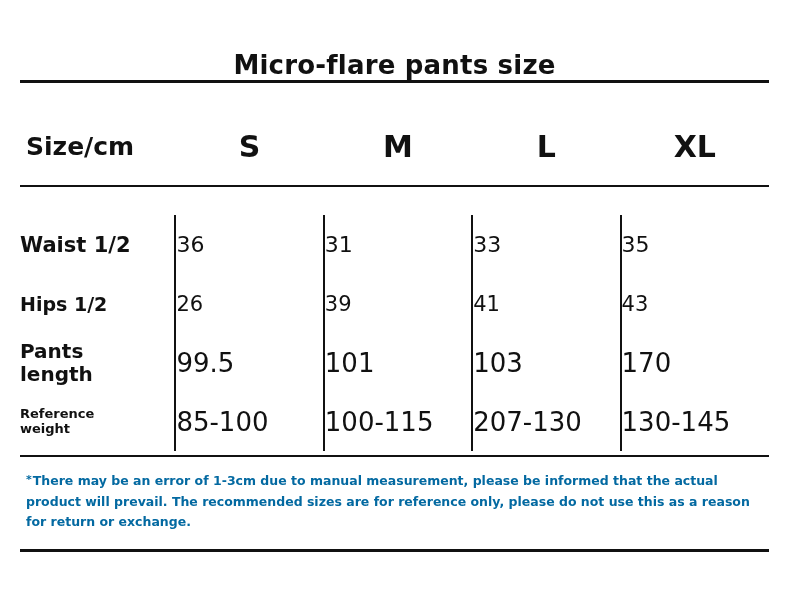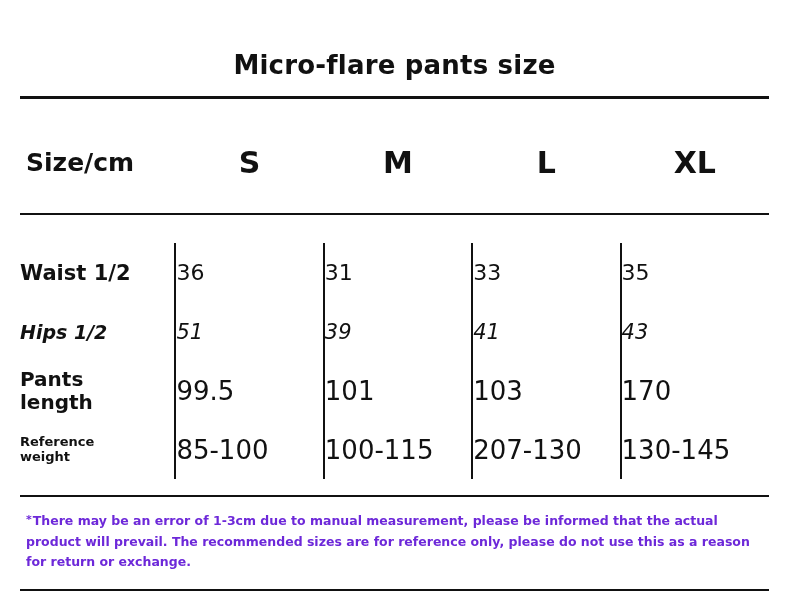--- a/index.html
+++ b/index.html
@@ -19,25 +19,25 @@
     width: 789px;
     height: 591px;
     box-sizing: border-box;
   }
   .title {
     text-align: center;
     font-size: 26px;
     font-weight: bold;
     letter-spacing: 0.2px;
     margin-top: 50px;
-    margin-bottom: 16px;
+    margin-bottom: 0;
     color: #111;
   }
   .table-wrap {
-    margin: 28px 20px 16px 20px;
+    margin: 28px 20px 4px 20px;
   }
   table.size-table {
     width: 749px;
     border-collapse: collapse;
     table-layout: fixed;
   }
   table.size-table td, table.size-table th {
     text-align: center;
     vertical-align: middle;
     padding: 0;
@@ -87,35 +87,35 @@
     text-align: left;
     vertical-align: middle;
     border-left: 2px solid #111;
     padding: 0;
   }
   .body-table td.label-cell {
     border-left: none;
     font-weight: bold;
   }
   .r1 td { height: 59px; font-size: 22px; }
-  .r2 td { height: 59px; font-size: 21px; font-style: italic; }
+  .r2 td { height: 59px; font-size: 21px; }
   .r3 td { height: 59px; font-size: 26px; }
   .r4 td { height: 59px; font-size: 26px; }
 
   .r1 td.label-cell { font-size: 21px; }
   .r2 td.label-cell { font-size: 19px; }
   .r3 td.label-cell { font-size: 20px; line-height: 1.15; }
   .r4 td.label-cell { font-size: 13px; line-height: 1.15; }
 
   .note {
     margin: 14px 26px 0 26px;
     font-size: 12.5px;
     line-height: 1.65;
     font-weight: bold;
-    color: #6d28d9;
+    color: #0369a1;
     position: relative;
   }
   .note .star {
     font-size: 11px;
     vertical-align: top;
     margin-right: 1px;
   }
   .footer-space { height: 16px; }
 </style>
 </head>
@@ -162,21 +162,21 @@
       <tbody>
         <tr class="r1">
           <td class="label-cell">Waist 1/2</td>
           <td>36</td>
           <td>31</td>
           <td>33</td>
           <td>35</td>
         </tr>
         <tr class="r2">
           <td class="label-cell">Hips 1/2</td>
-          <td>51</td>
+          <td>26</td>
           <td>39</td>
           <td>41</td>
           <td>43</td>
         </tr>
         <tr class="r3">
           <td class="label-cell">
             <div>Pants</div>
             <div>length</div>
           </td>
           <td>99.5</td>

